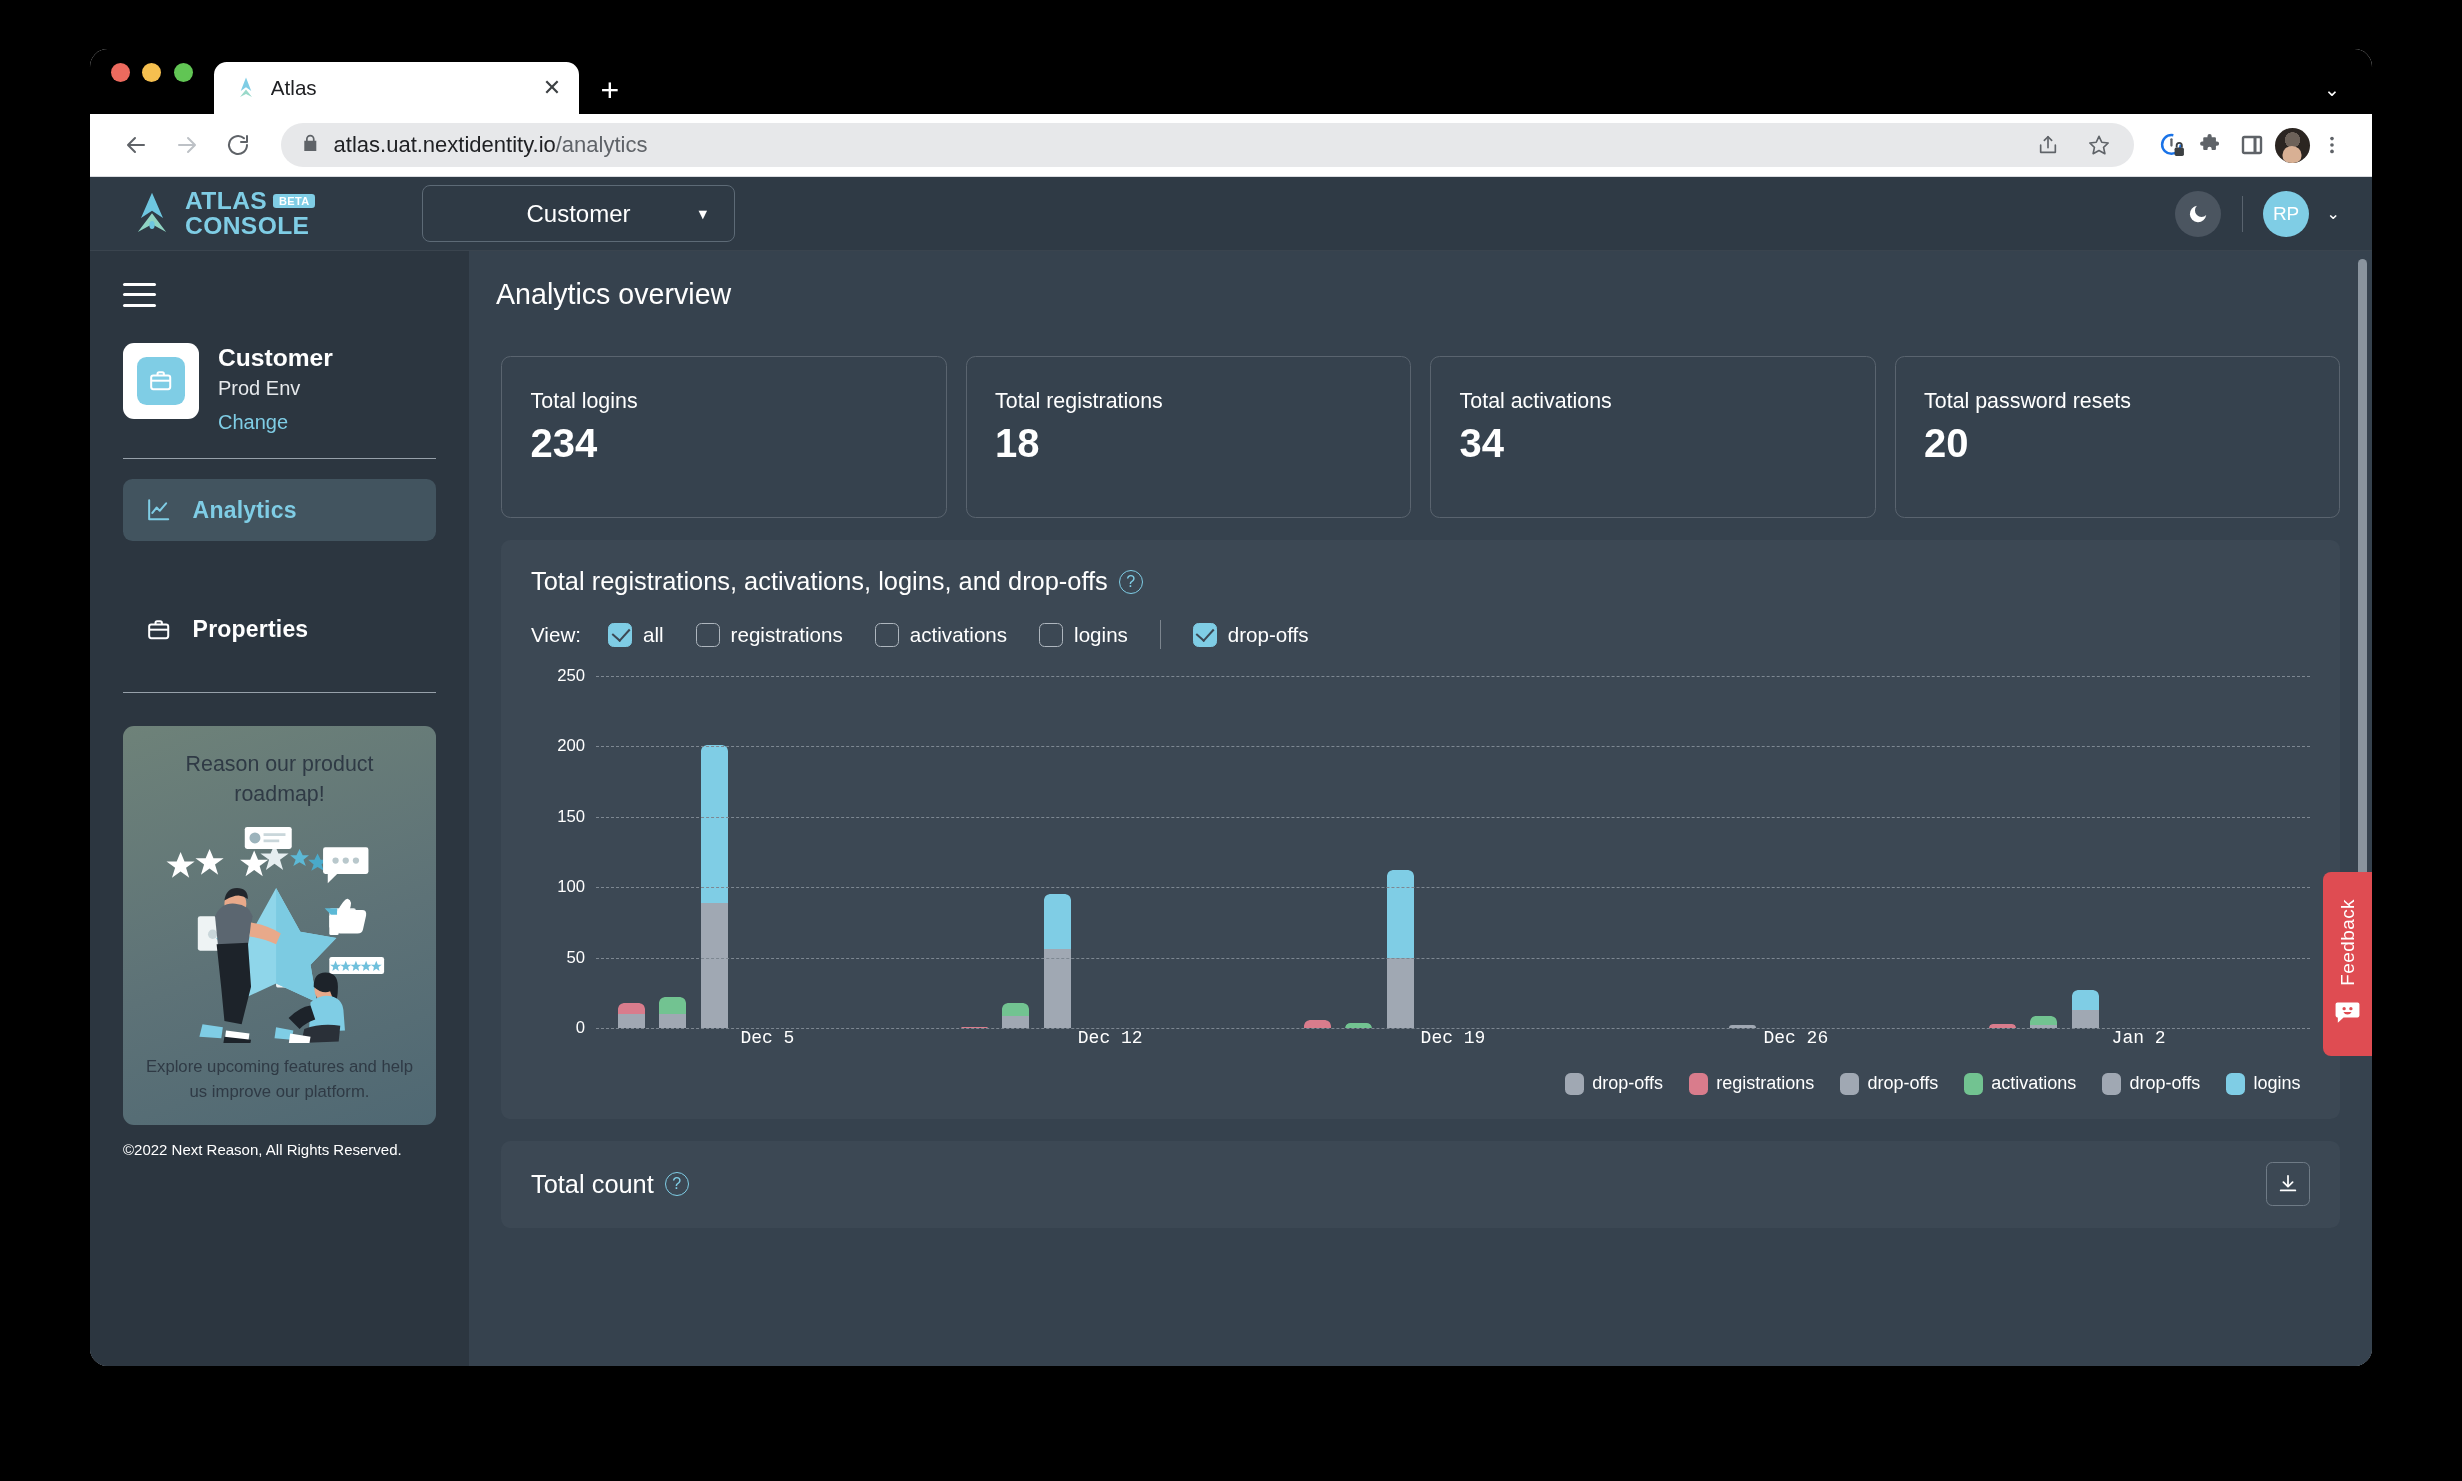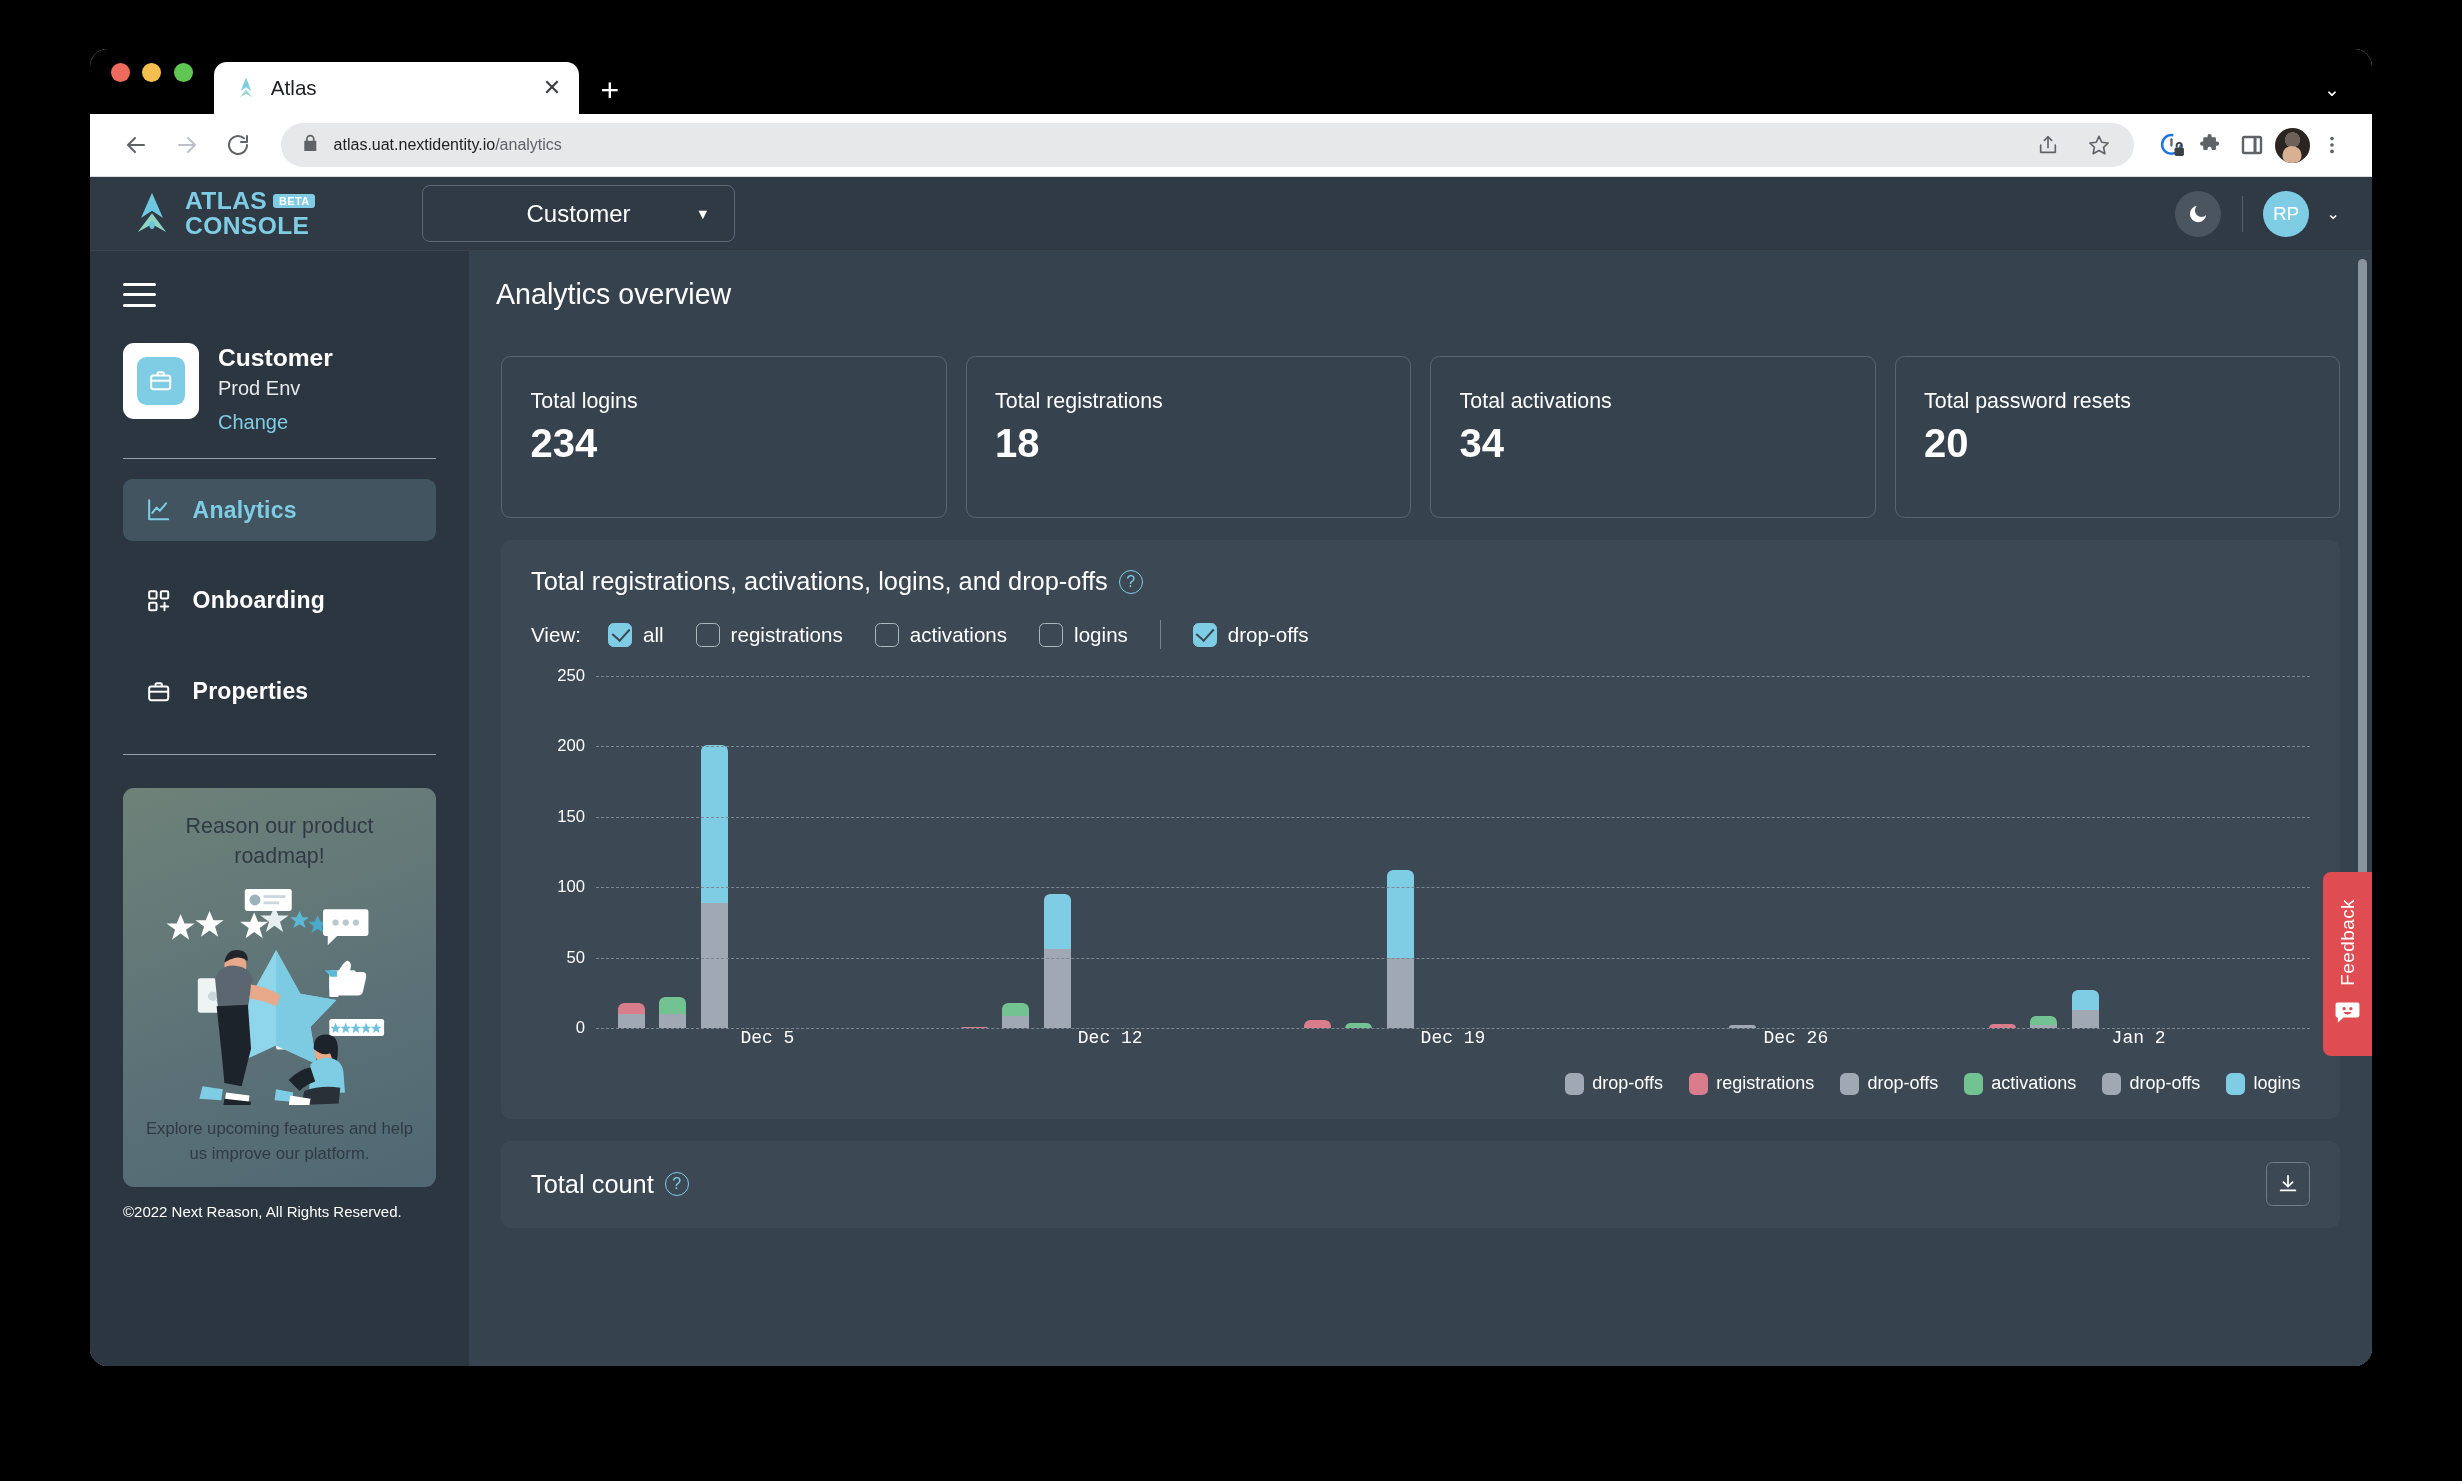--- a/index.html
+++ b/index.html
@@ -89,21 +89,21 @@
     background: #e7e8ea;
     border-radius: 22px;
     display: flex; align-items: center;
     padding: 0 19px;
     margin: 0 14.3px;
     gap: 12.7px;
     position: relative;
   }
   .lock-icon { flex: none; color: #5f6368; }
   .url {
-    font-size: 16px; color: #202124;
+    font-size: 22px; color: #202124;
     white-space: nowrap;
   }
   .url .path { color: #5f6368; }
   .omni-actions { margin-left: auto; display: flex; gap: 19px; align-items: center; }
   .tb-icon { width: 32px; height: 32px; display: flex; align-items: center; justify-content: center; color: #5f6368; cursor: pointer; flex: none; }
   .avatar-pic {
     width: 35px; height: 35px; border-radius: 50%;
     background: radial-gradient(circle at 50% 34%, #6d6259 0 26%, #2b2521 27% 100%);
     position: relative; overflow: hidden; flex: none;
   }
@@ -560,32 +560,20 @@
           <div class="nav-item active">
             <span class="nav-icon">
               <svg viewBox="0 0 24 24" width="25.4" height="25.4" fill="none" stroke="currentColor" stroke-width="1.9" stroke-linecap="round" stroke-linejoin="round">
                   <polyline points="3 3 3 21 21 21"></polyline>
                   <polyline points="6 15 10 10 13 13 19 6"></polyline>
                 </svg>
             </span>
             <span class="nav-label">Analytics</span>
           </div>
           <div class="nav-spacer"></div>
-          <div class="nav-item">
-            <span class="nav-icon">
-              <svg viewBox="0 0 24 24" width="25.4" height="25.4" fill="none" stroke="currentColor" stroke-width="1.9" stroke-linejoin="round">
-                  <rect x="3" y="3" width="7" height="7" rx="1.2"></rect>
-                  <rect x="14" y="3" width="7" height="7" rx="1.2"></rect>
-                  <rect x="3" y="14" width="7" height="7" rx="1.2"></rect>
-                  <line x1="17.5" y1="14" x2="17.5" y2="21" stroke-linecap="round"></line>
-                  <line x1="14" y1="17.5" x2="21" y2="17.5" stroke-linecap="round"></line>
-                </svg>
-            </span>
-            <span class="nav-label">Onboarding</span>
-          </div>
           <div class="nav-spacer"></div>
           <div class="nav-item">
             <span class="nav-icon">
               <svg viewBox="0 0 24 24" width="25.4" height="25.4" fill="none" stroke="currentColor" stroke-width="1.9" stroke-linejoin="round">
                   <rect x="3" y="7" width="18" height="13" rx="2"></rect>
                   <path d="M9 7V5.5A1.5 1.5 0 0 1 10.5 4h3A1.5 1.5 0 0 1 15 5.5V7"></path>
                   <line x1="3" y1="12" x2="21" y2="12"></line>
                 </svg>
             </span>
             <span class="nav-label">Properties</span>

